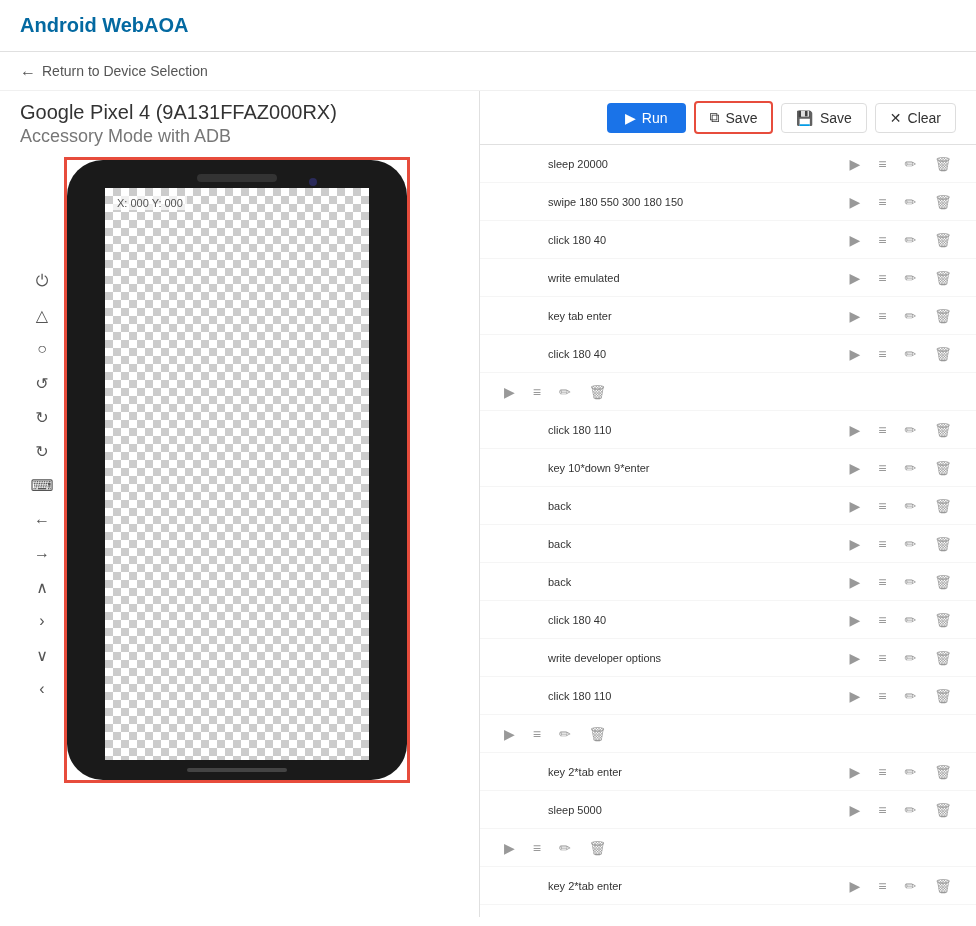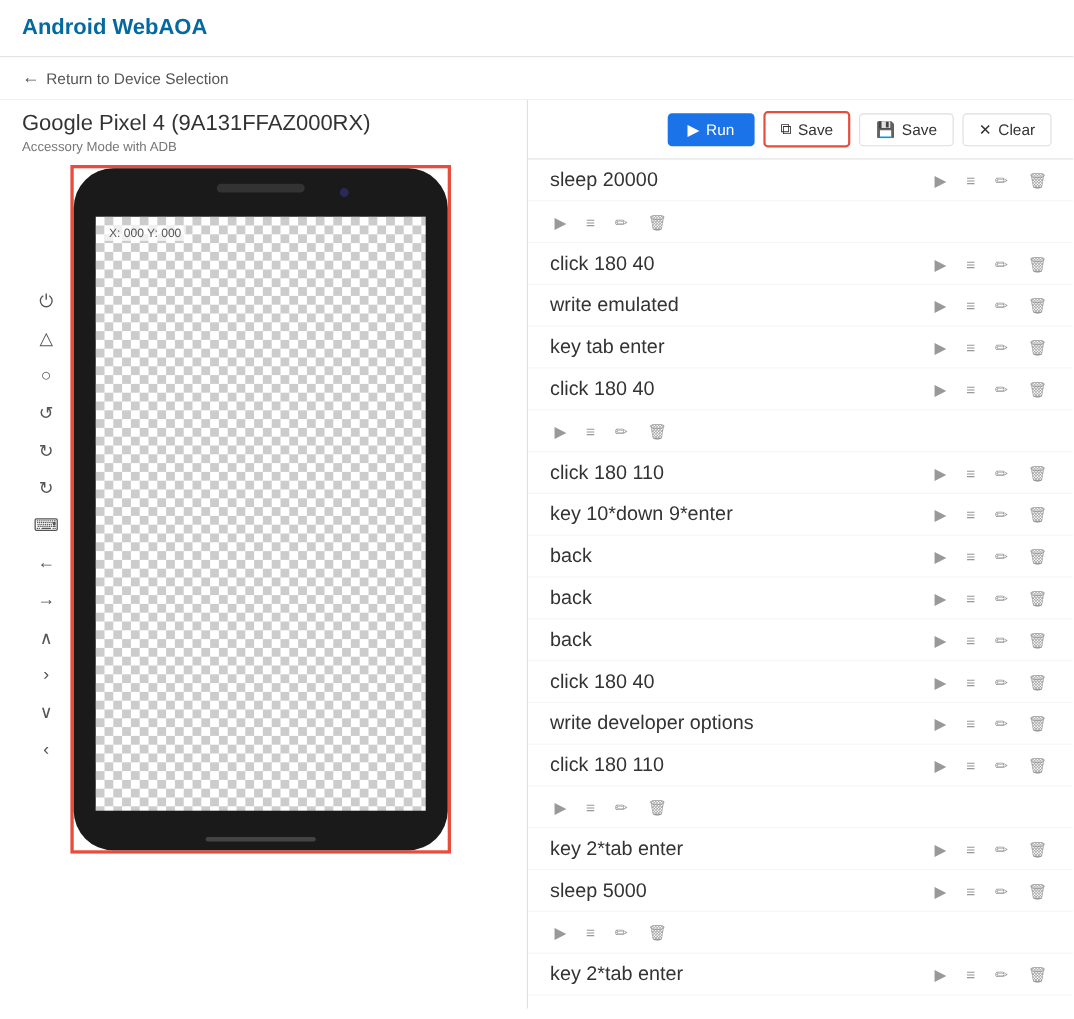--- a/index.html
+++ b/index.html
@@ -38,21 +38,21 @@
       border-right: 1px solid #e0e0e0;
       position: relative;
     }
 
     .device-title {
       font-size: 20px;
       font-weight: normal;
       margin-bottom: 2px;
     }
     .device-subtitle {
-      font-size: 12px;
+      font-size: 18px;
       color: #777;
       margin-bottom: 10px;
     }
 
     .device-frame-wrapper {
       display: flex;
       gap: 0;
     }
 
     
@@ -107,26 +107,26 @@
     .phone-camera {
       width: 8px;
       height: 8px;
       background: #2a2a5a;
       border-radius: 50%;
       position: absolute;
       top: 18px;
       right: 90px;
     }
     .phone-screen {
-      width: 300px;
+      width: 264px;
       height: 520px;
       background: repeating-conic-gradient(#ccc 0% 25%, #fff 0% 50%) 0 0 / 16px 16px;
       position: relative;
       flex: 1;
-      margin: 16px auto;
+      margin: 0 auto;
       overflow: hidden;
     }
     .phone-coords {
       position: absolute;
       top: 8px;
       left: 8px;
       font-size: 11px;
       color: #555;
       background: rgba(255,255,255,0.7);
       padding: 1px 4px;
@@ -201,22 +201,23 @@
     .command-row {
       display: flex;
       align-items: center;
       padding: 6px 20px;
       border-bottom: 1px solid #f5f5f5;
       min-height: 38px;
     }
 
     .command-text {
       flex: 1;
-      font-size: 18px;
+      font-size: 11px;
       color: #333;
+      margin-left: 48px;
     }
 
     .cmd-actions {
       display: flex;
       gap: 10px;
       align-items: center;
     }
     .cmd-icon-btn {
       background: transparent;
       border: none;
@@ -300,20 +301,21 @@
         <div class="command-row">
           <span class="command-text">sleep 20000</span>
           <div class="cmd-actions">
             <button class="cmd-icon-btn">▶</button>
             <button class="cmd-icon-btn">≡</button>
             <button class="cmd-icon-btn">✏</button>
             <button class="cmd-icon-btn">🗑</button>
           </div>
         </div>
         <div class="command-row">
+          <span class="command-text">swipe 180 550 300 180 150</span>
           <div class="cmd-actions">
             <button class="cmd-icon-btn">▶</button>
             <button class="cmd-icon-btn">≡</button>
             <button class="cmd-icon-btn">✏</button>
             <button class="cmd-icon-btn">🗑</button>
           </div>
         </div>
         <div class="command-row">
           <span class="command-text">click 180 40</span>
           <div class="cmd-actions">

